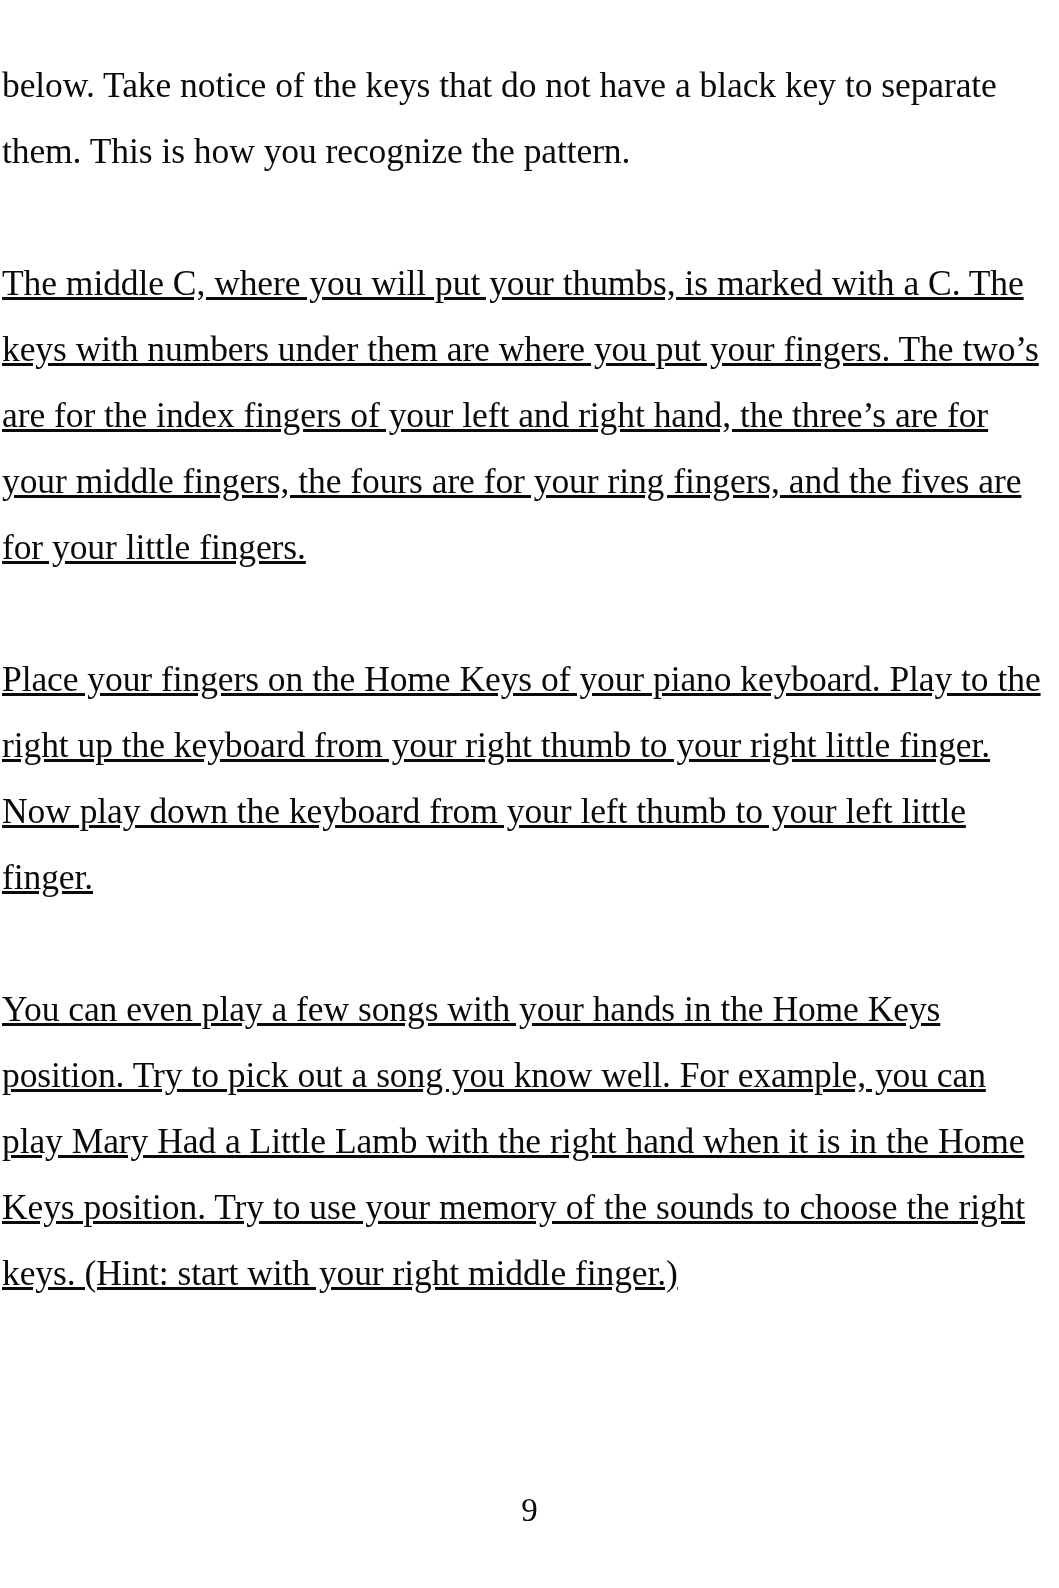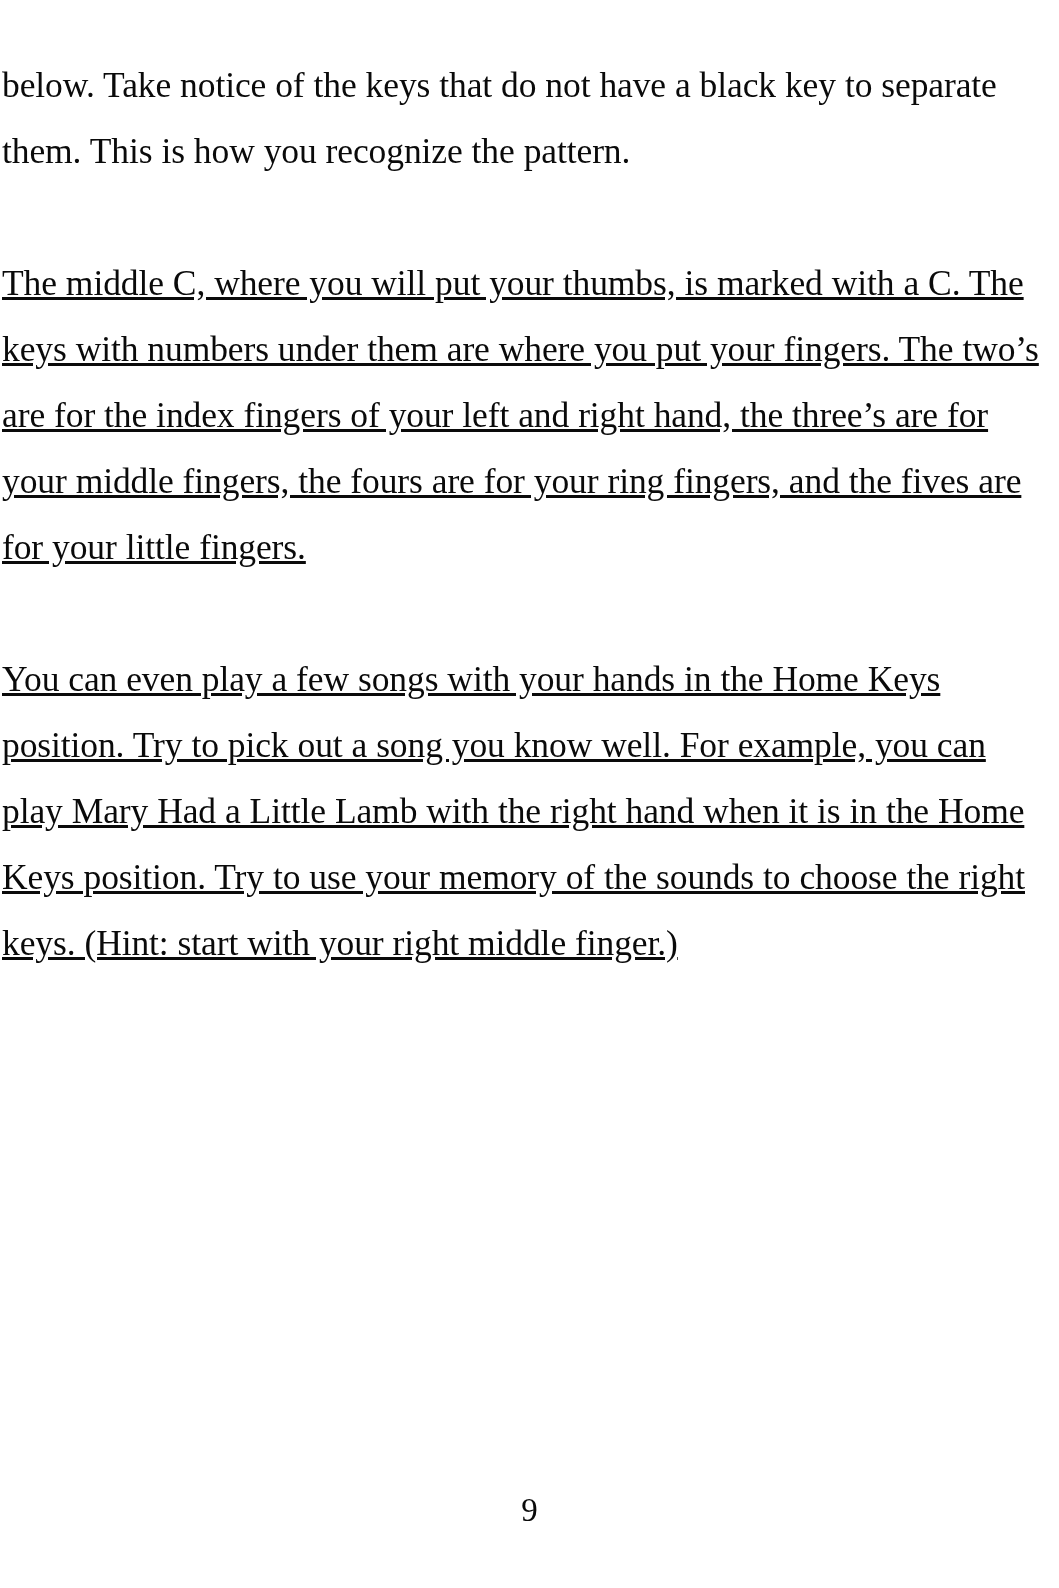--- a/index.html
+++ b/index.html
@@ -60,20 +60,21 @@
 <body>
 
 <div class="page">
 
   <div class="body-text">
 
     <p class="para para-1">below. Take notice of the keys that do not have a black key to separate them. This is how you recognize the pattern.</p>
 
     <p class="para para-2">The middle C, where you will put your thumbs, is marked with a C. The keys with numbers under them are where you put your fingers. The two’s are for the index fingers of your left and right hand, the three’s are for your middle fingers, the fours are for your ring fingers, and the fives are for your little fingers.</p>
 
+    <p class="para para-3">Place your fingers on the Home Keys of your piano keyboard. Play to the right up the keyboard from your right thumb to your right little finger. Now play down the keyboard from your left thumb to your left little finger.</p>
 
     <p class="para para-4">You can even play a few songs with your hands in the Home Keys position. Try to pick out a song you know well. For example, you can play Mary Had a Little Lamb with the right hand when it is in the Home Keys position. Try to use your memory of the sounds to choose the right keys. (Hint: start with your right middle finger.)</p>
 
   </div>
 
   <div class="page-number">9</div>
 
 </div>
 
 </body></html>

